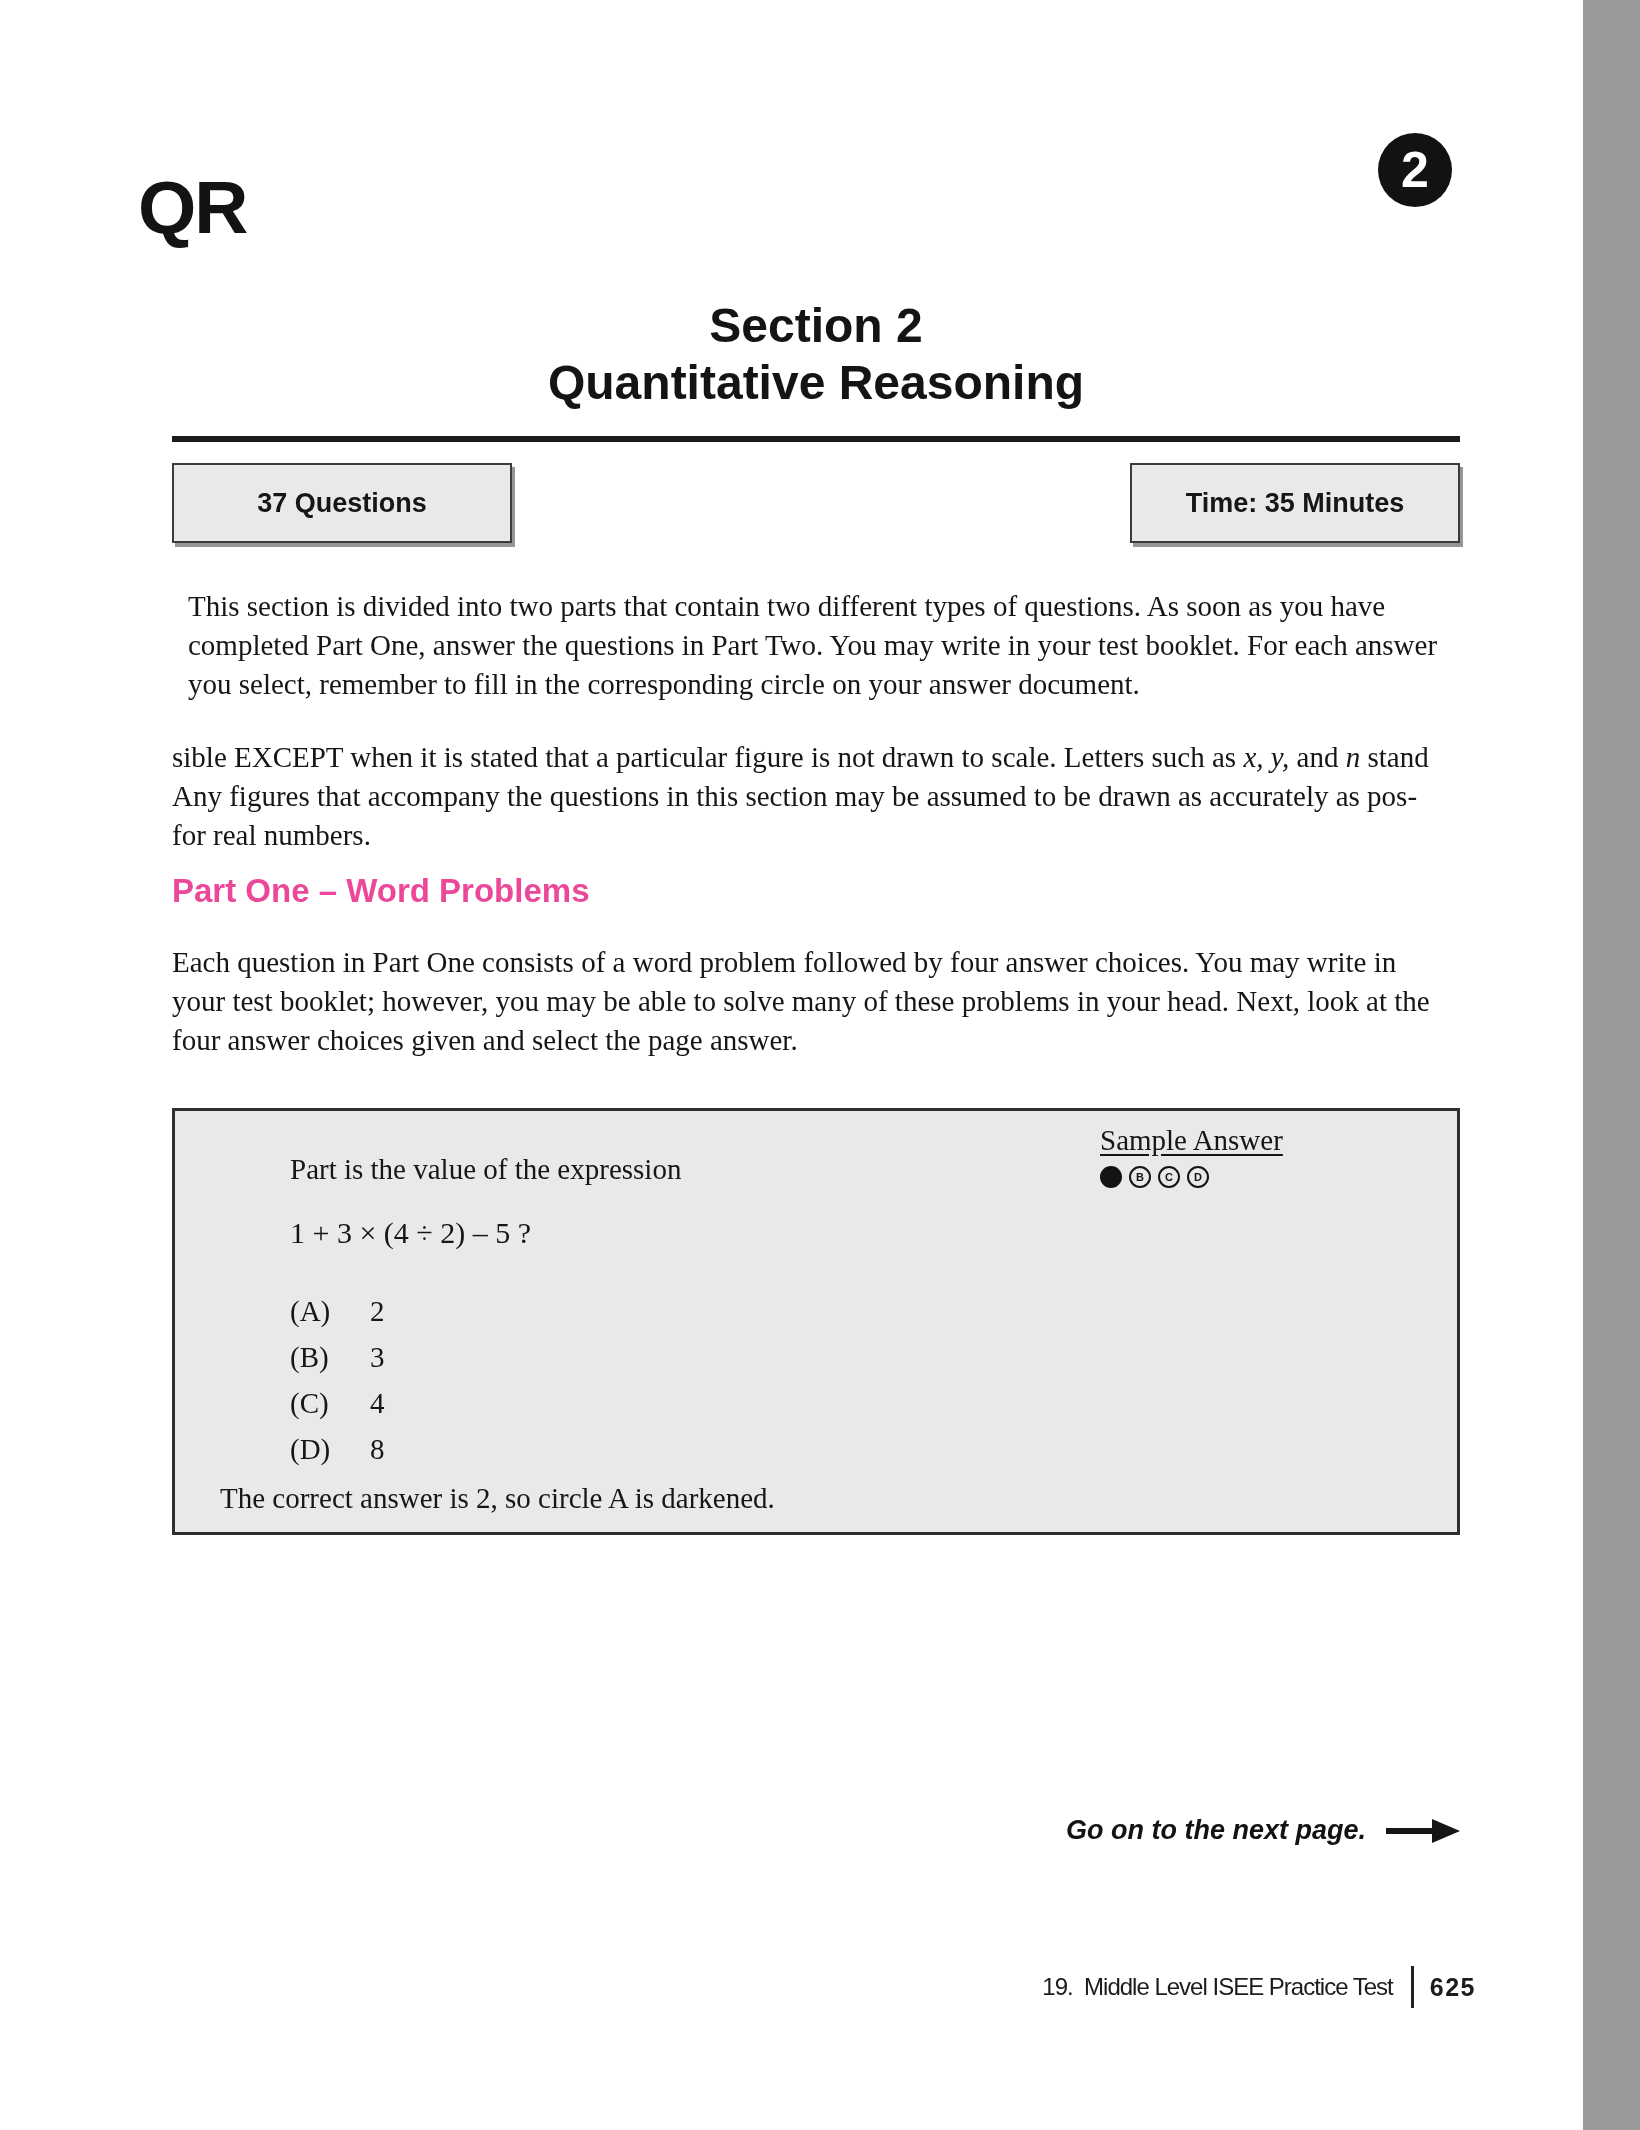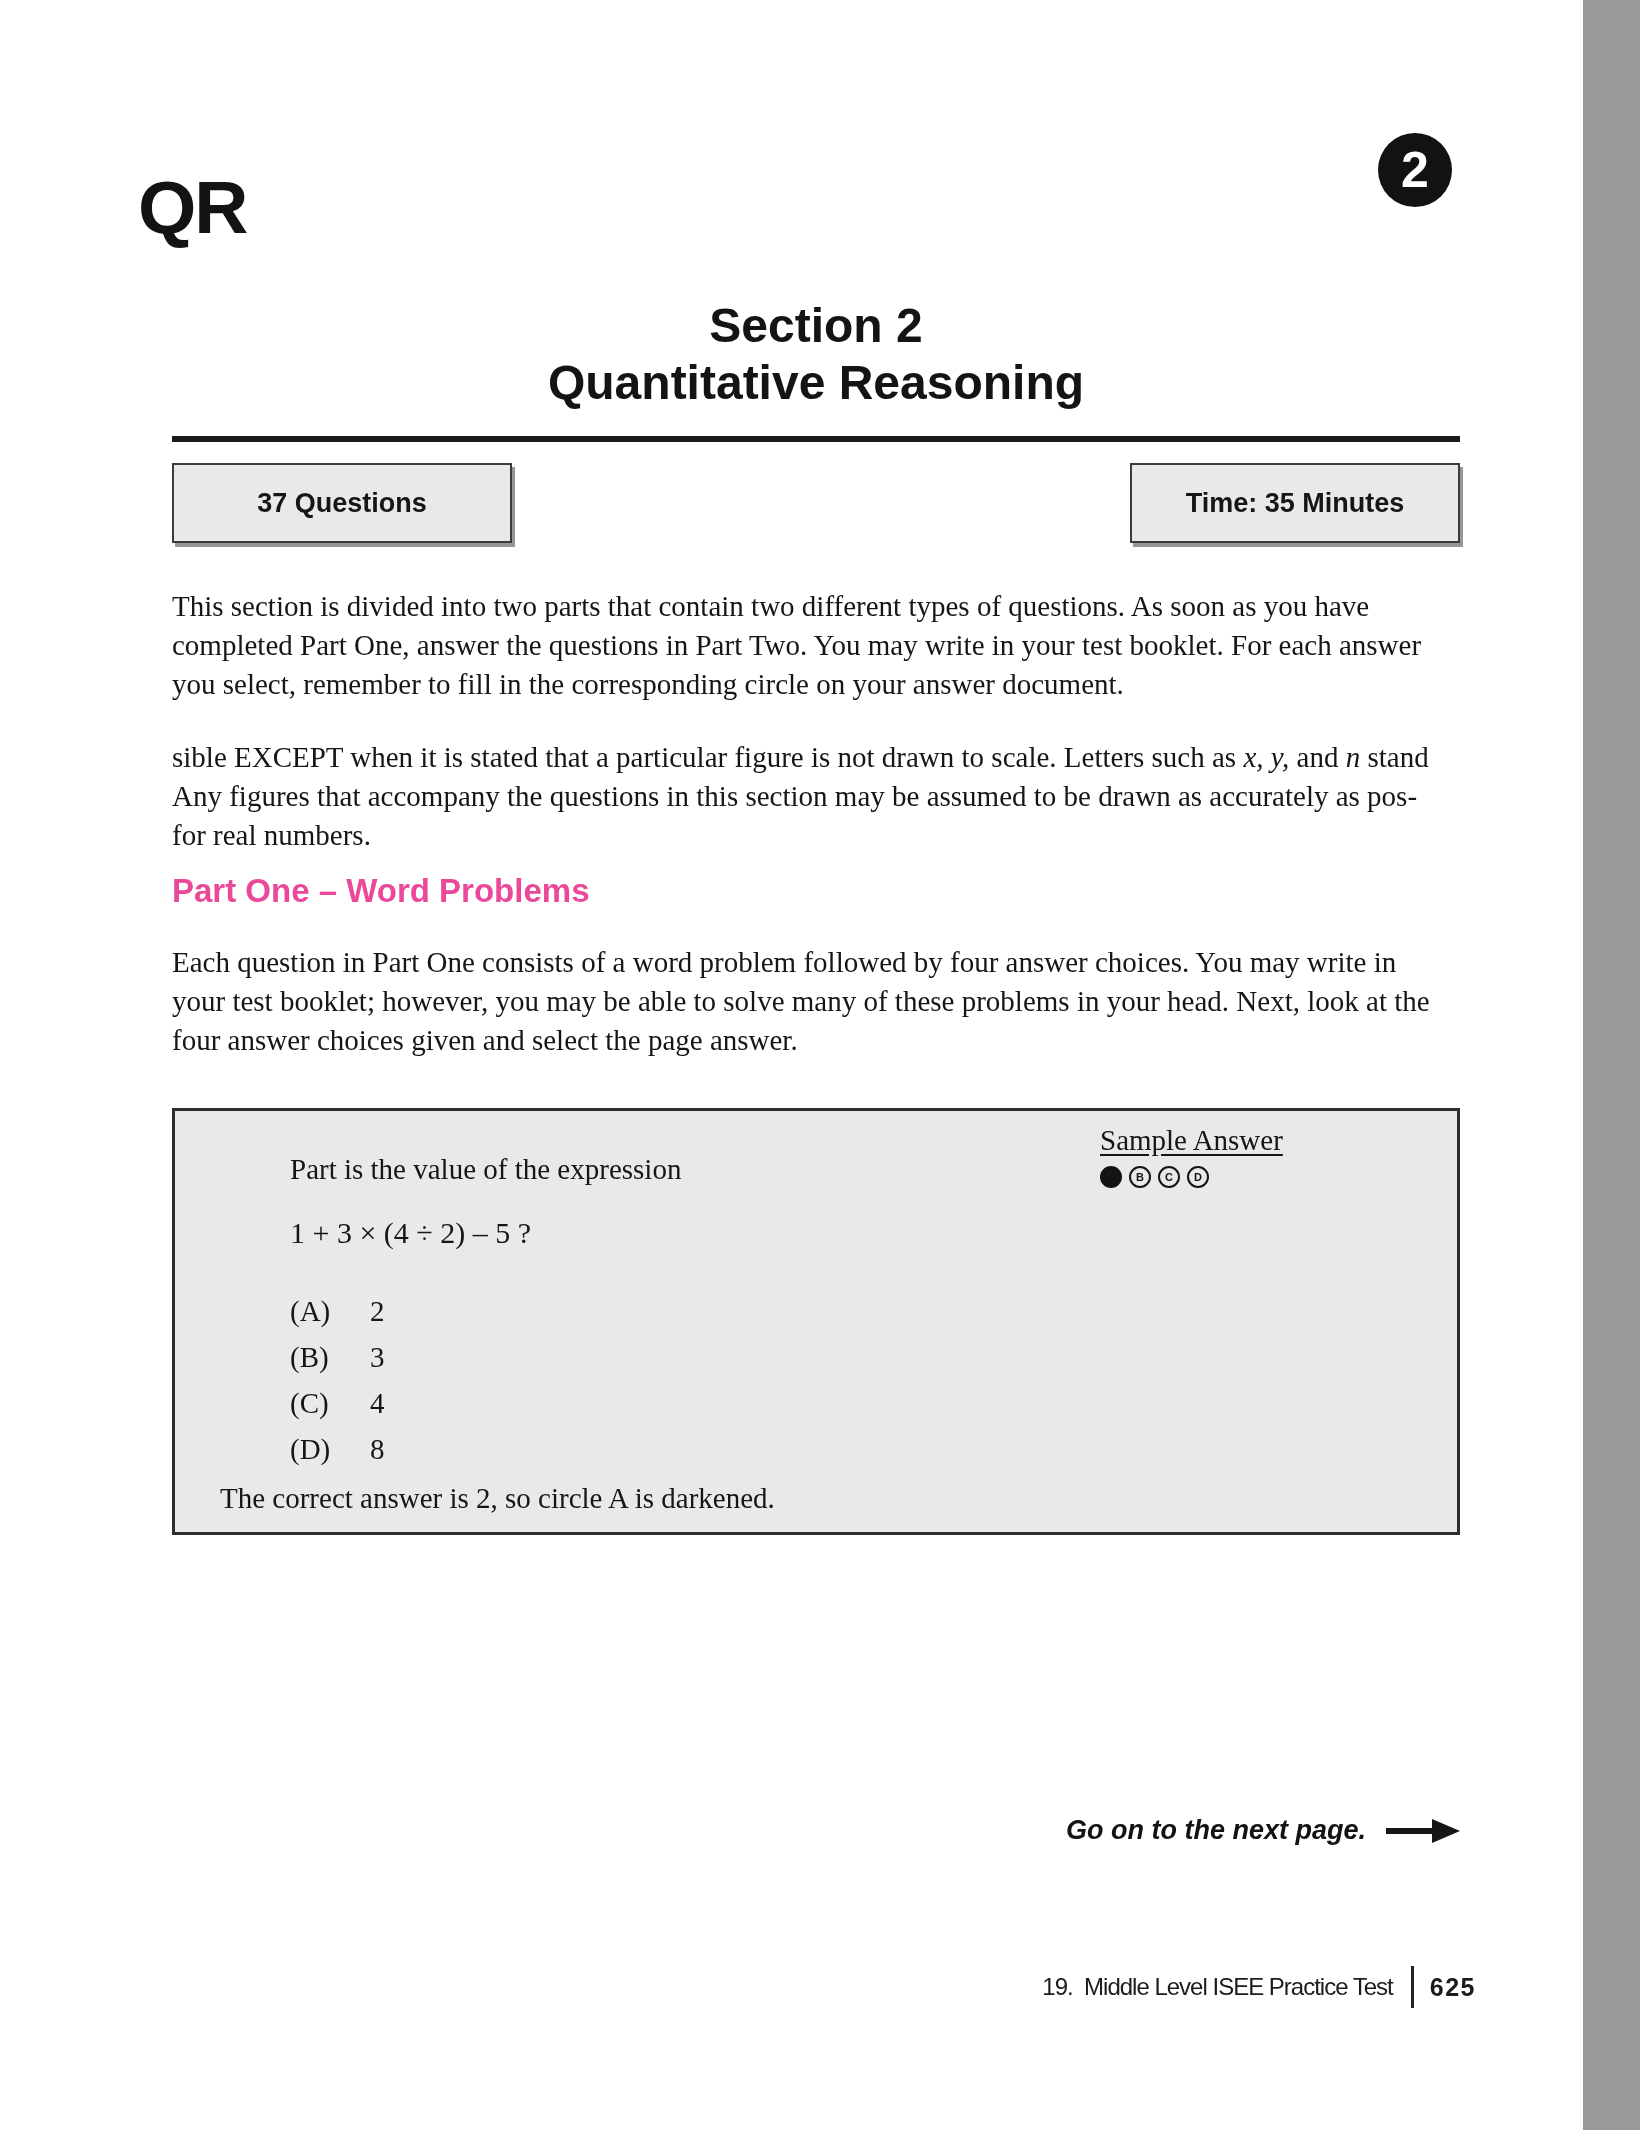--- a/index.html
+++ b/index.html
@@ -40,21 +40,21 @@
     height:80px; background:#e9e9e9; border:2px solid #3c3c3c;
     box-shadow:3px 4px 0 rgba(45,45,45,.5);
     display:flex; align-items:center; justify-content:center;
     font-family:"Liberation Sans", sans-serif; font-weight:bold; font-size:27px;
   }
   .info-box.q { width:340px; }
   .info-box.t { width:330px; }
 
   .para { font-size:29px; line-height:39px; }
   .para .bline { display:block; }
-  .p1 { margin-top:44px; }
+  .p1 { margin-top:44px;margin-left:16px; }
   .p2 { margin-top:34px; }
   .p3 { margin-top:32px; }
   .it { font-style:italic; }
 
   .h2 {
     margin-top:16px; font-family:"Liberation Sans", sans-serif;
     font-weight:bold; font-size:33px; line-height:40px; color:#ec4899;
   }
 
   .example {

